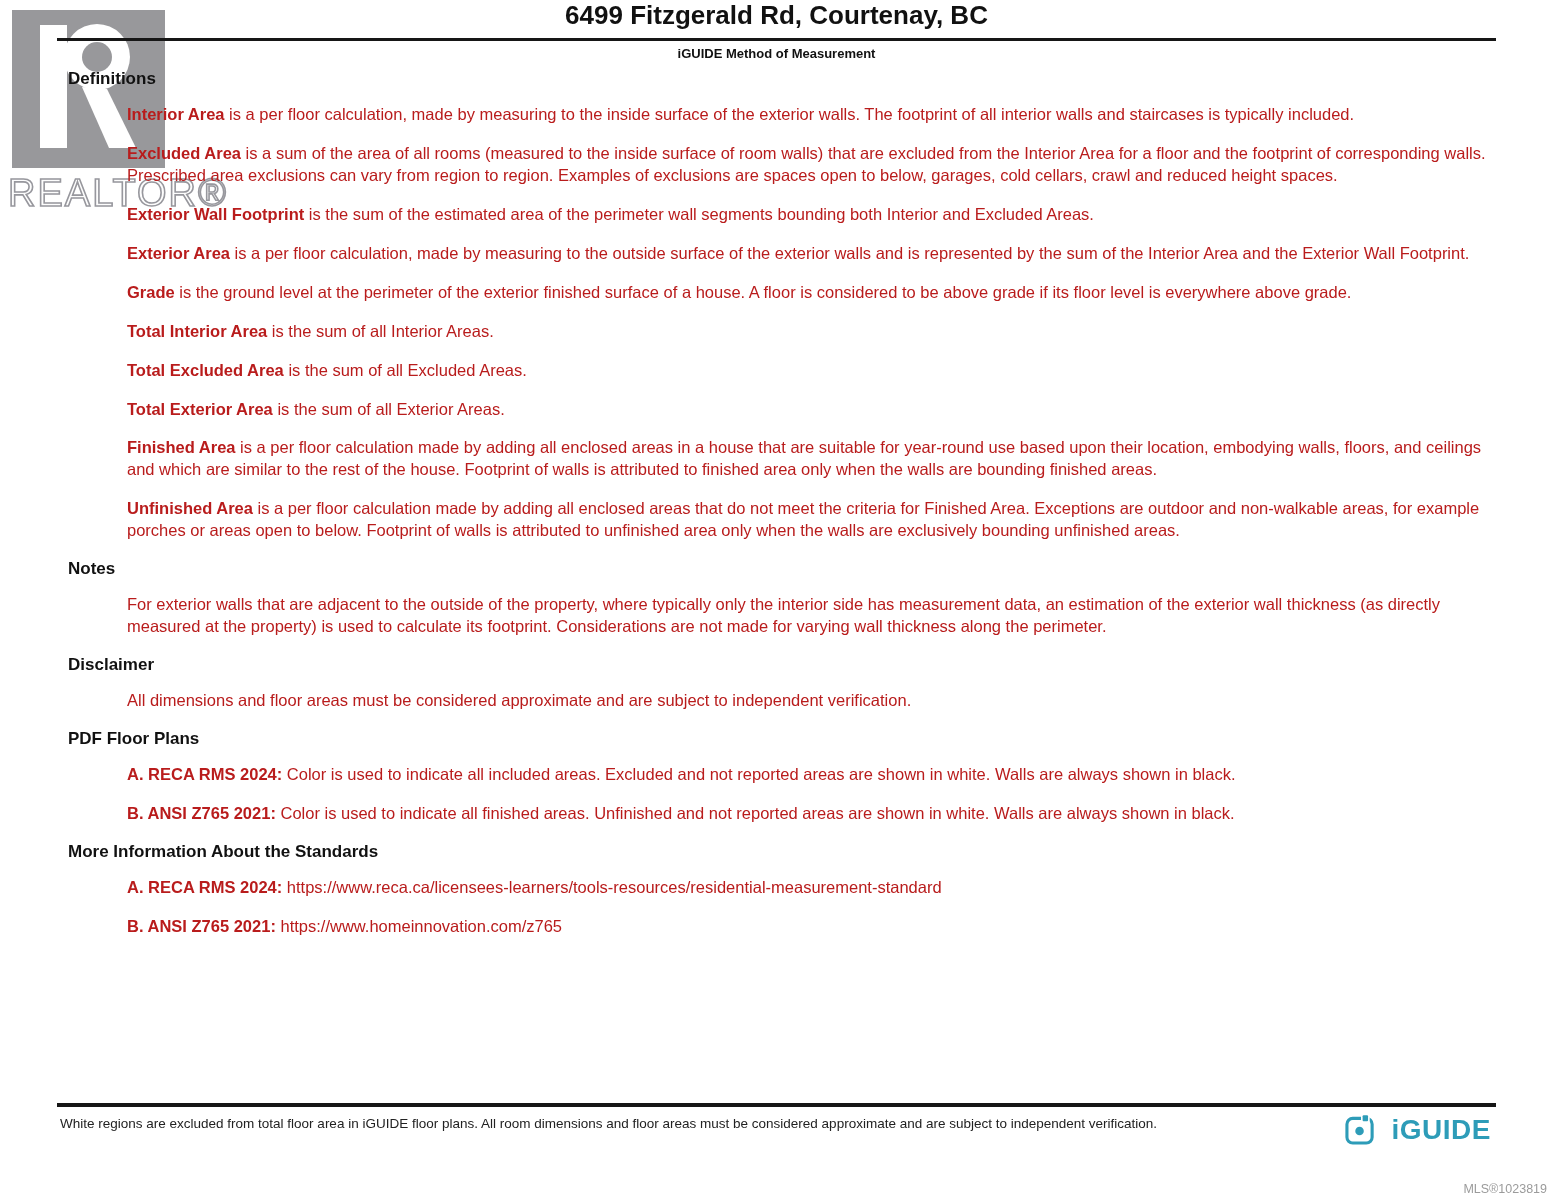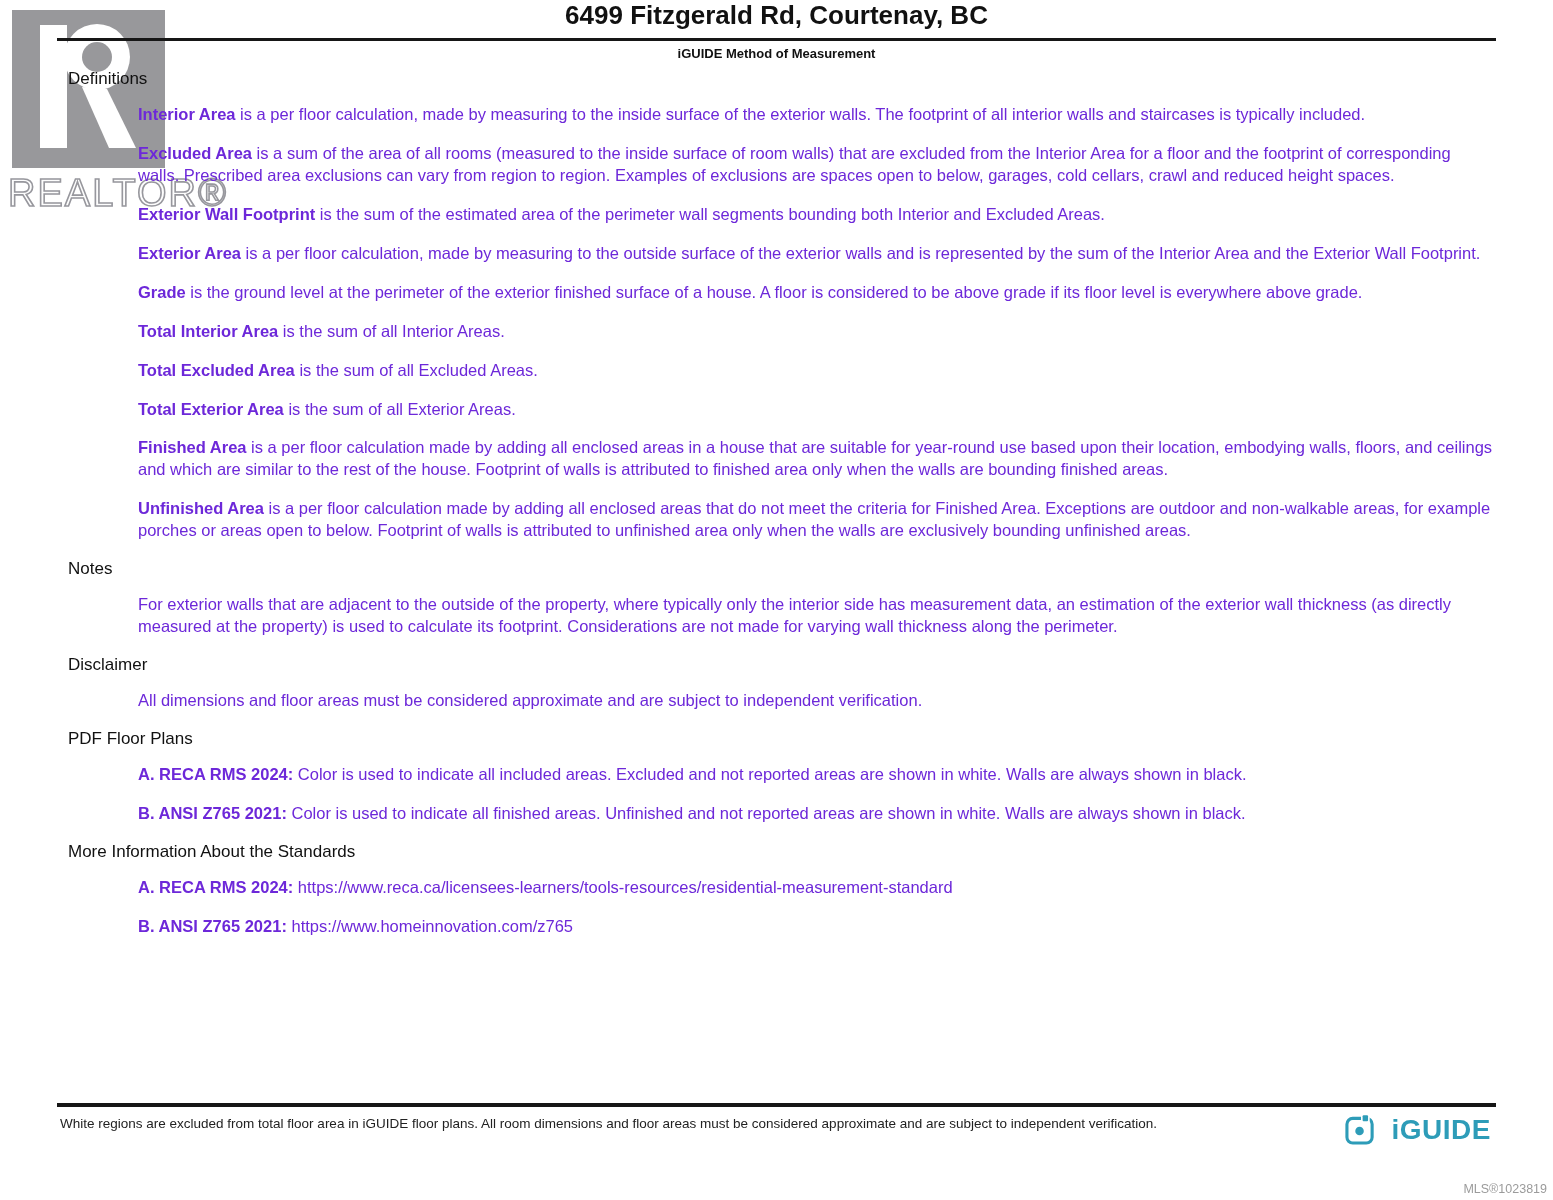--- a/index.html
+++ b/index.html
@@ -53,28 +53,28 @@
     color: #111;
   }
 
   
   main {
     padding: 6px 57px 0 122px;
   }
   h3.sec {
     margin: 2px 0 15px -54px;
     font-size: 17px;
-    font-weight: normal;
+    font-weight: bold;
     color: #111;
   }
   p.def, p.plain {
-    margin: 0 0 17px 16px;
+    margin: 0 0 17px 5px;
     font-size: 16.5px;
     line-height: 1.33;
-    color: #6d28d9;
+    color: #b91c1c;
     max-width: 1382px;
   }
   p.def b { font-weight: bold; }
 
   
   .footer {
     position: absolute;
     left: 0; right: 0; top: 1103px;
     z-index: 1;
   }

